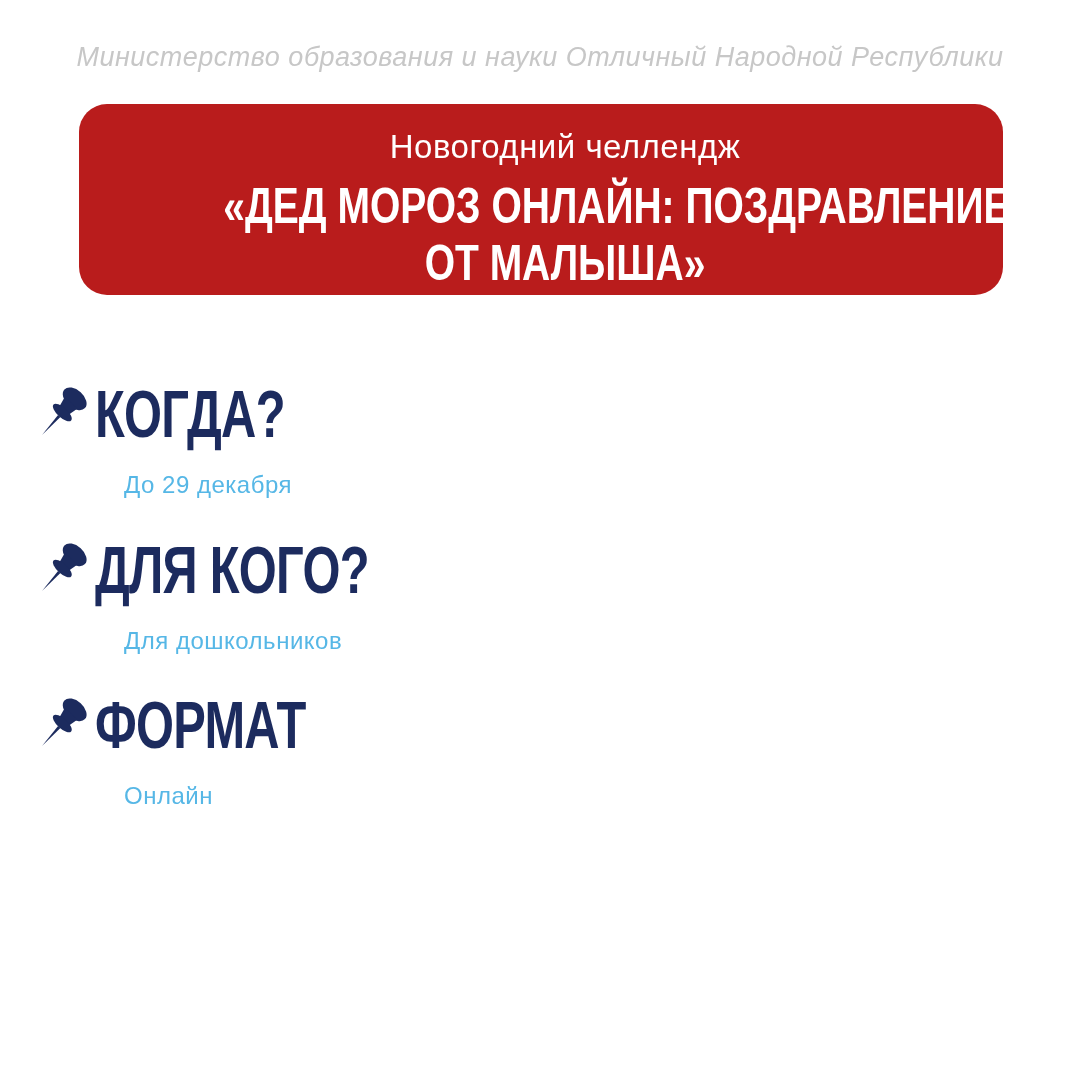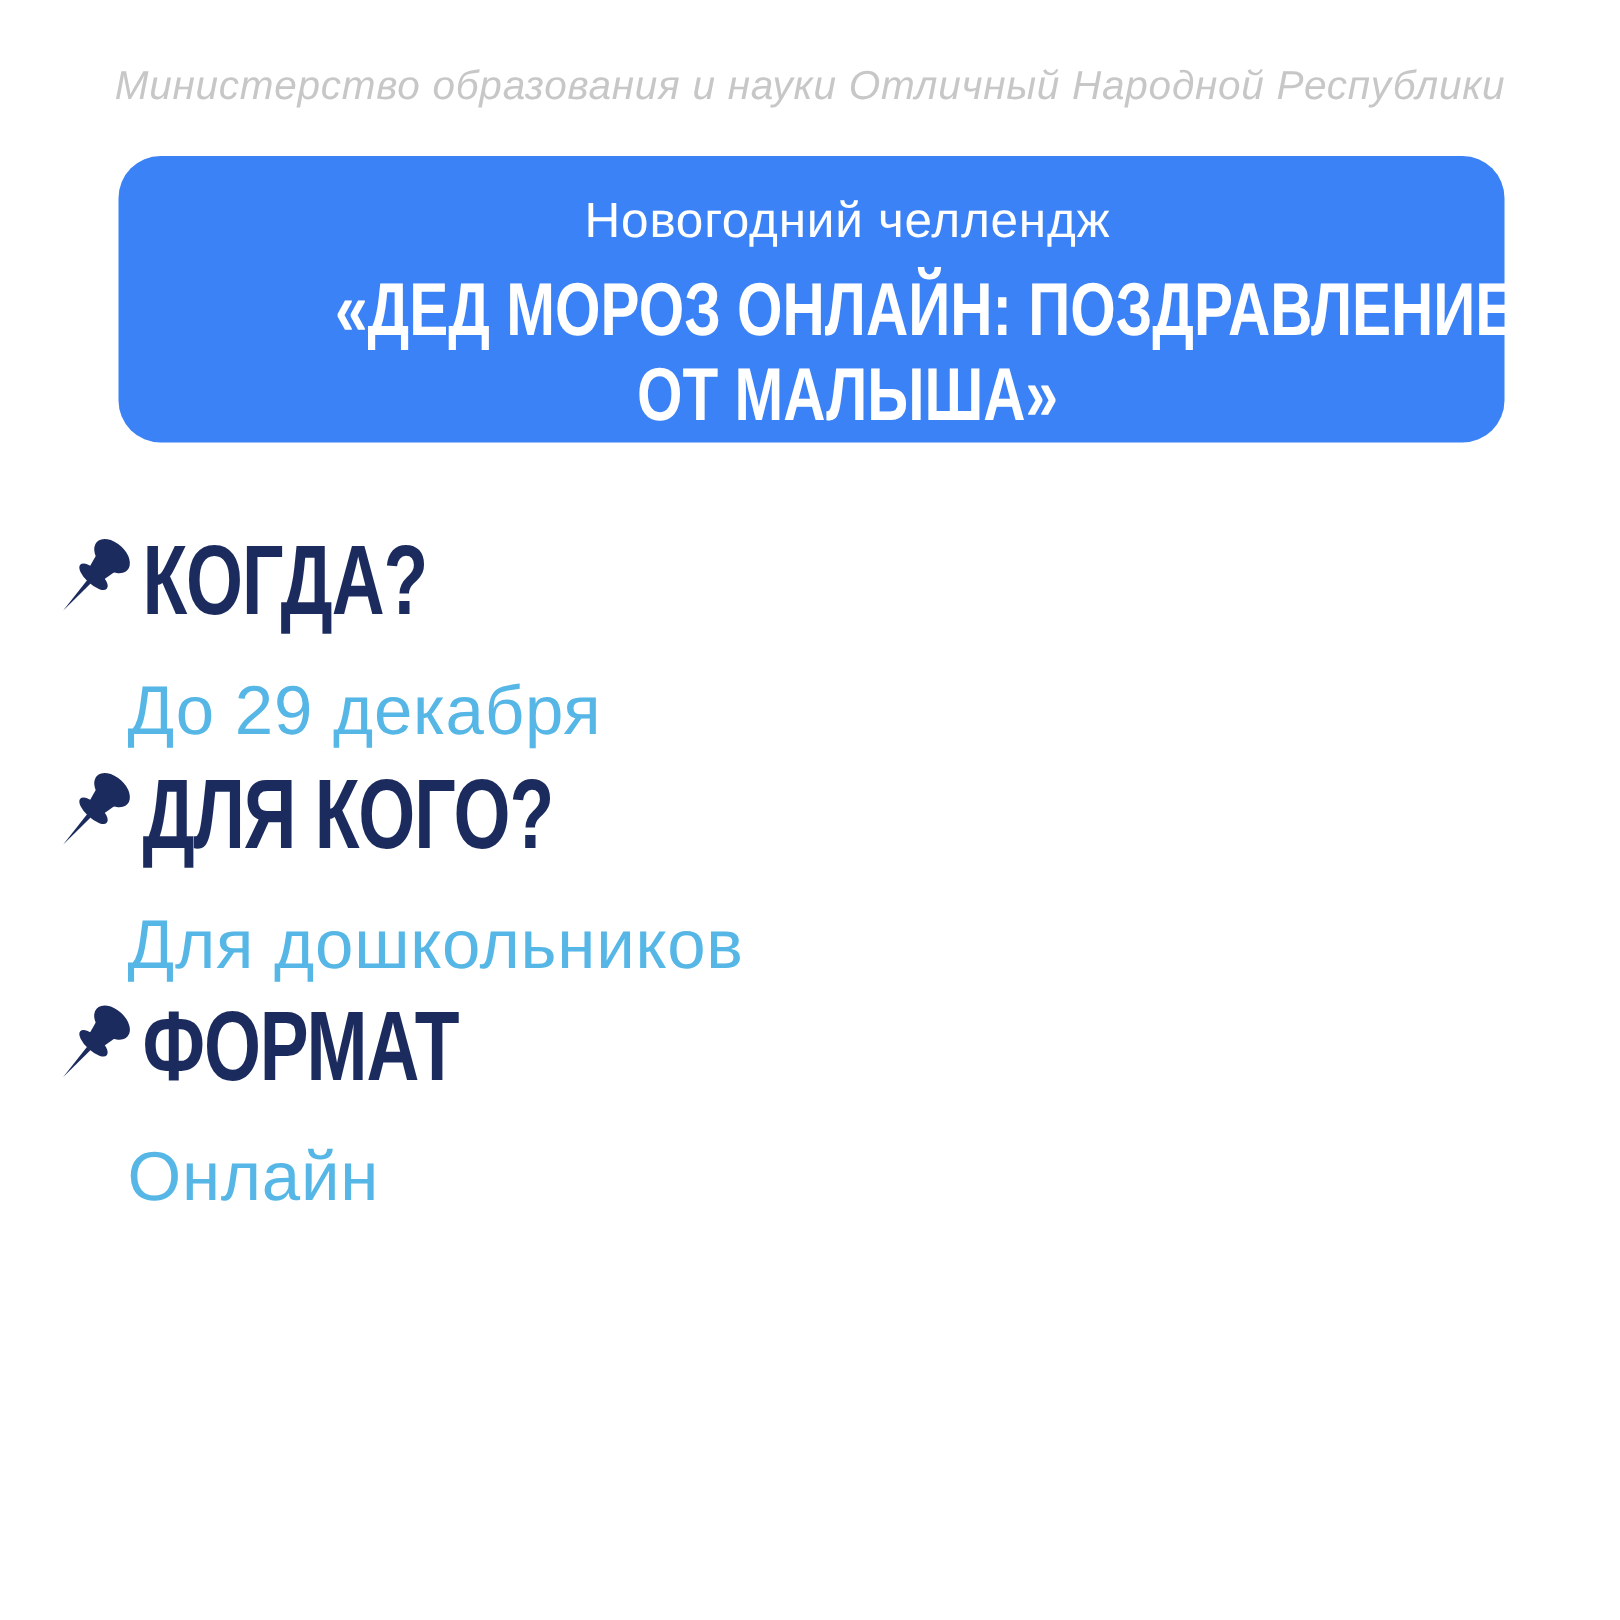--- a/index.html
+++ b/index.html
@@ -25,21 +25,21 @@
     font-style: italic;
     color: #c7c7c7;
     letter-spacing: 0.5px;
   }
   .banner {
     position: absolute;
     left: 79px;
     top: 104px;
     width: 924px;
     height: 191px;
-    background: #3b82f6;
+    background: #b91c1c;
     border-radius: 28px;
     display: flex;
     flex-direction: column;
     align-items: center;
     padding-top: 24px;
     box-sizing: border-box;
     padding-left: 48px;
   }
   .banner-subtitle {
     color: #ffffff;
@@ -61,42 +61,43 @@
     letter-spacing: 0px;
   }
   .section {
     position: absolute;
     left: 28px;
   }
   .heading-row {
     display: flex;
     align-items: center;
     height: 72px;
+    margin-top: 28px;
   }
   .pin {
     width: 66px;
     height: 72px;
     flex: 0 0 66px;
   }
   .section-heading {
     margin: 0 0 0 1px;
     color: #1C2B5E;
     font-size: 66px;
     font-weight: 700;
     display: inline-block;
     transform: scaleX(0.74);
     transform-origin: left center;
     white-space: nowrap;
     letter-spacing: -1px;
   }
   .section-answer {
-    margin-left: 57px;
+    margin-left: 96px;
     margin-top: 17px;
     color: #56B7E6;
-    font-size: 46px;
+    font-size: 24px;
     line-height: 1.5;
     white-space: pre-line;
     letter-spacing: 0.5px;
   }
   .sec-kogda  { top: 350px; }
   .sec-komu   { top: 506px; }
   .sec-format { top: 661px; }
   .sec-polza  { top: 801px; }
 </style>
 </head>

